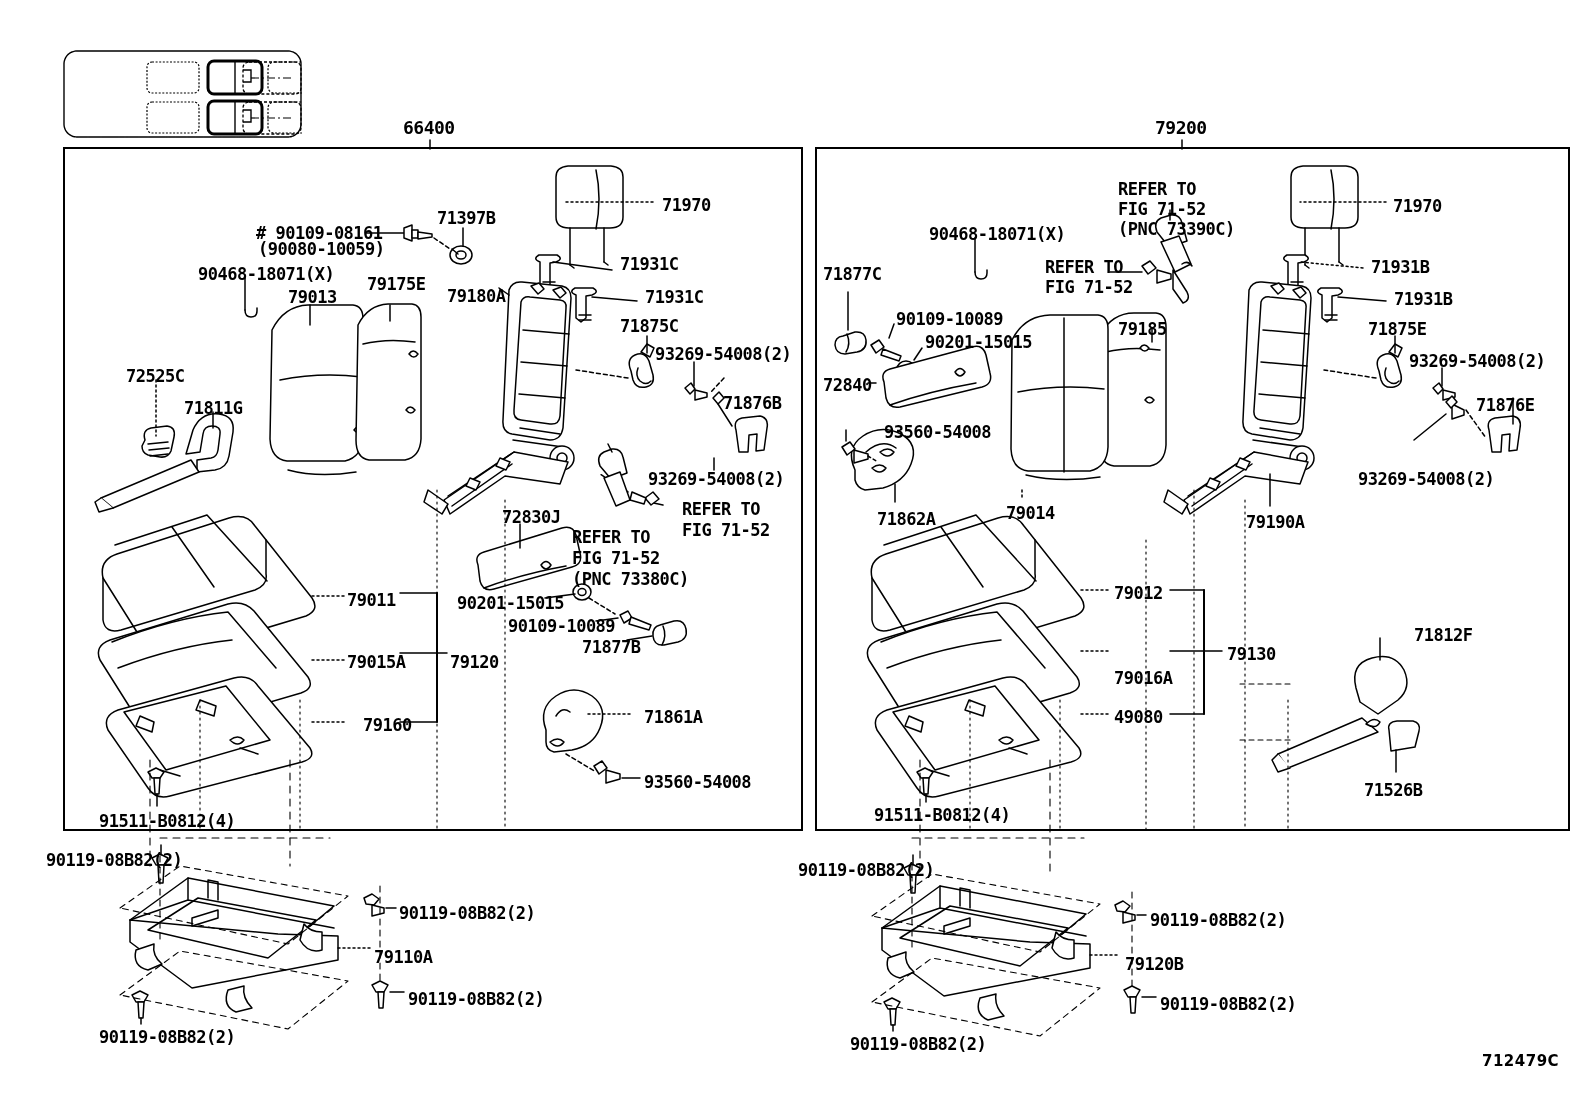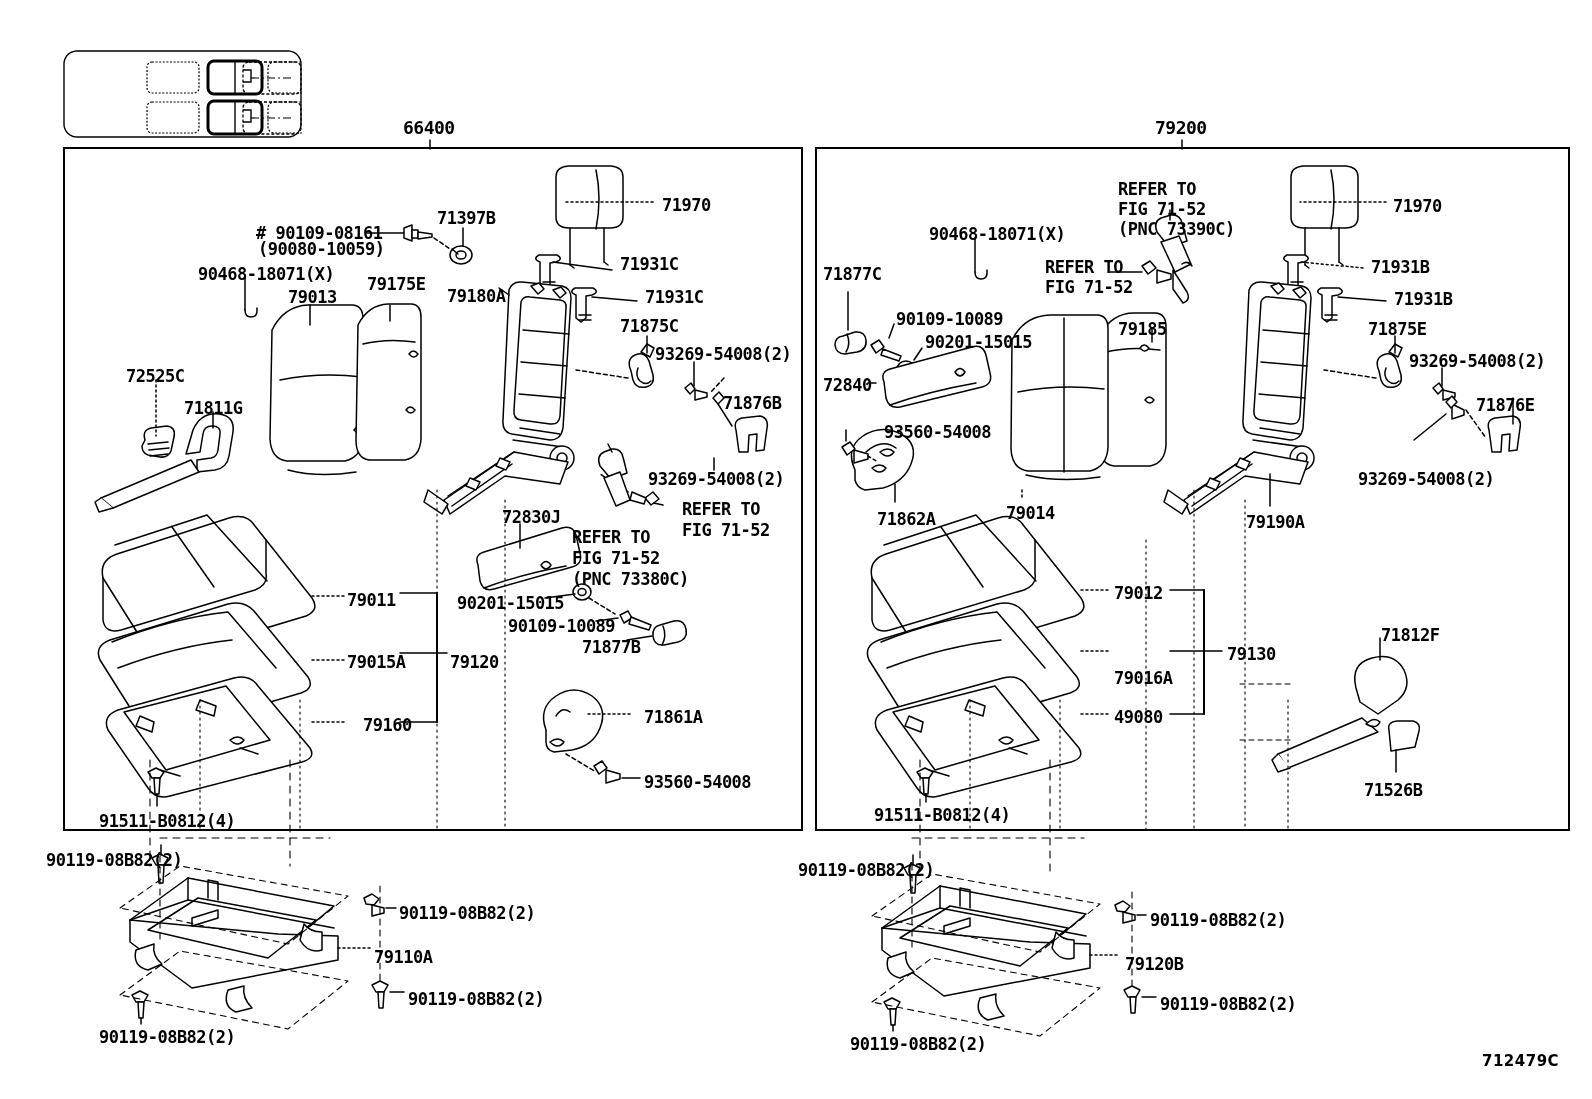--- a/index.html
+++ b/index.html
@@ -493,21 +493,21 @@
     <div class="lbl" style="left:823px;top:376px;">72840</div>
     <div class="lbl" style="left:1476px;top:396px;">71876E</div>
     <div class="lbl" style="left:884px;top:423px;">93560-54008</div>
     <div class="lbl" style="left:1358px;top:470px;">93269-54008(2)</div>
     <div class="lbl" style="left:877px;top:510px;">71862A</div>
     <div class="lbl" style="left:1006px;top:504px;">79014</div>
     <div class="lbl" style="left:1246px;top:513px;">79190A</div>
     <div class="lbl" style="left:1114px;top:584px;">79012</div>
     <div class="lbl" style="left:1114px;top:645px;margin-top:24px;">79016A</div>
     <div class="lbl" style="left:1227px;top:645px;">79130</div>
-    <div class="lbl" style="left:1381px;top:626px;">71812F</div>
+    <div class="lbl" style="left:1414px;top:626px;">71812F</div>
     <div class="lbl" style="left:1114px;top:708px;">49080</div>
     <div class="lbl" style="left:1364px;top:781px;">71526B</div>
     <div class="lbl" style="left:874px;top:806px;">91511-B0812(4)</div>
     <div class="lbl" style="left:798px;top:861px;">90119-08B82(2)</div>
     <div class="lbl" style="left:1150px;top:911px;">90119-08B82(2)</div>
     <div class="lbl" style="left:1125px;top:955px;">79120B</div>
     <div class="lbl" style="left:1160px;top:995px;">90119-08B82(2)</div>
     <div class="lbl" style="left:850px;top:1035px;">90119-08B82(2)</div>
   </div>
 

